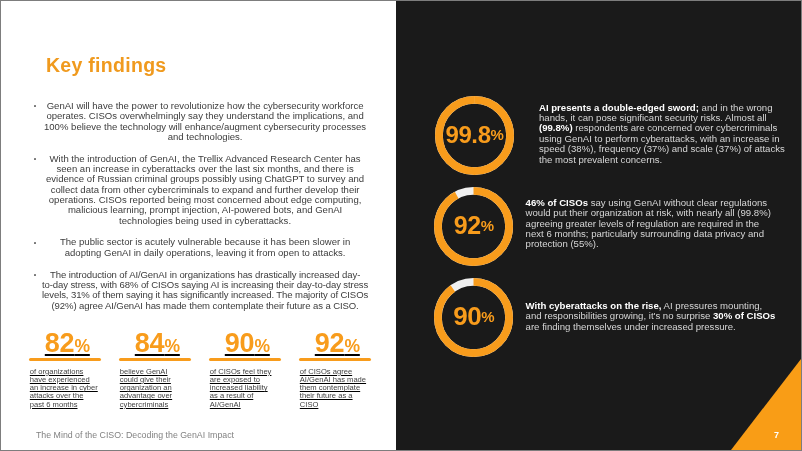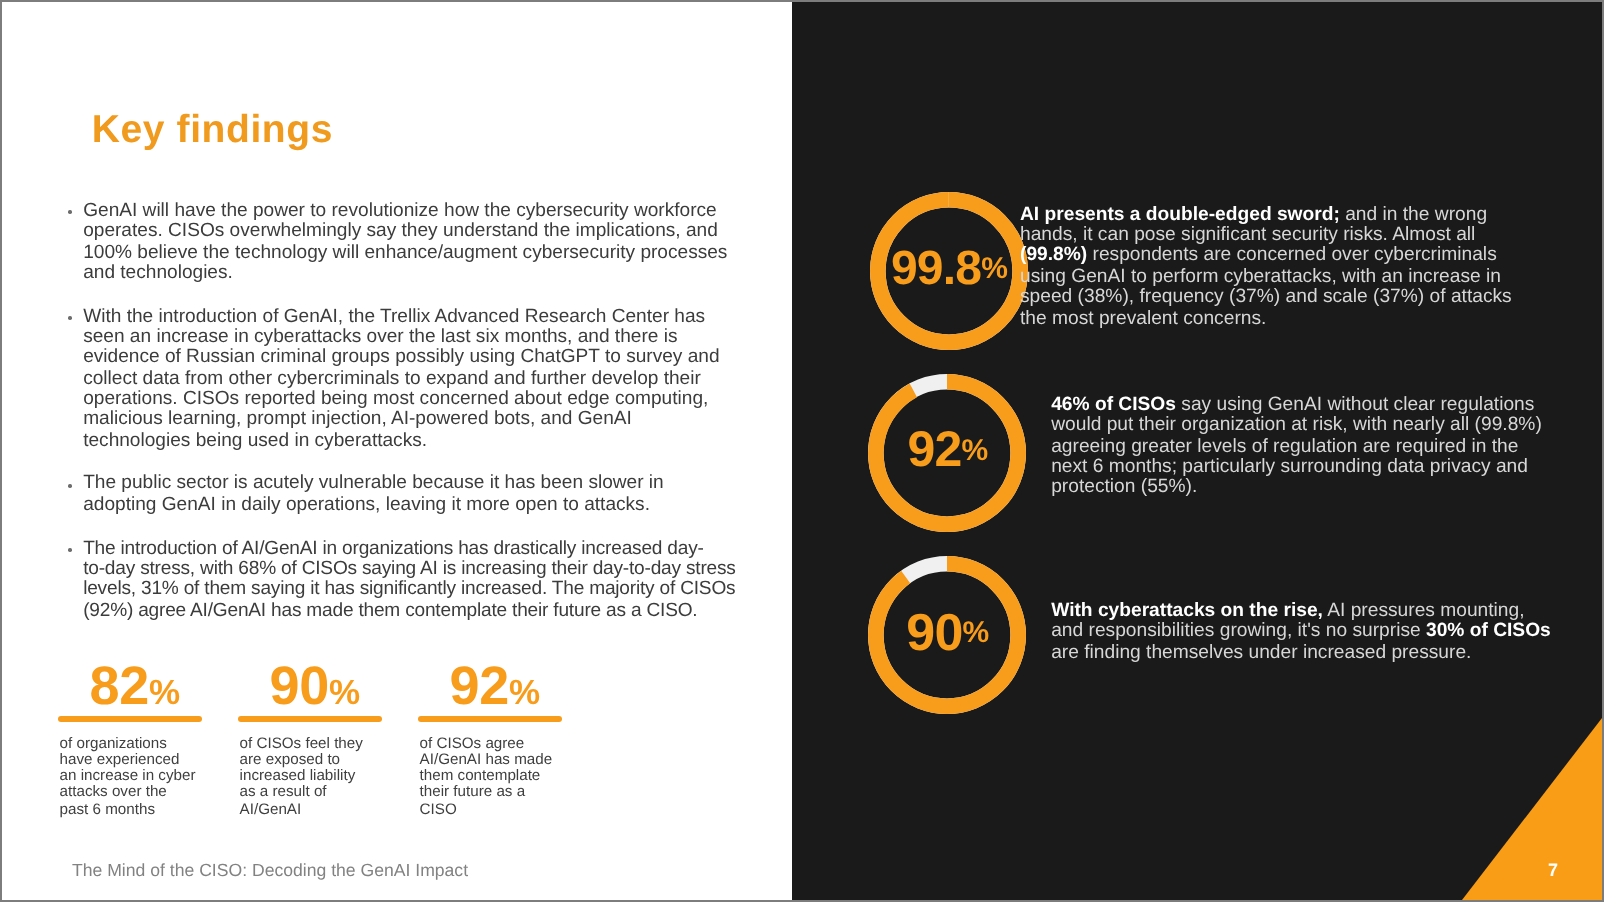--- a/index.html
+++ b/index.html
@@ -13,26 +13,26 @@
   .corner{position:absolute;right:0;bottom:0;width:70px;height:91px;overflow:hidden;}
   .corner svg{display:block;}
   .pagenum{position:absolute;left:773px;top:430px;font-size:9px;color:#fff;font-weight:bold;line-height:9px;}
 
   
   .title{position:absolute;left:24.9px;top:55.3px;font-size:19.5px;font-weight:bold;
          color:#f09a1e;letter-spacing:0.3px;line-height:1;margin-left:20px;}
   .bullets{position:absolute;left:26.4px;top:99.9px;width:345px;}
   .bullet{position:relative;padding-left:14.2px;margin-bottom:11.4px;}
   .bullet .dot{position:absolute;left:6.6px;top:4.6px;width:1.7px;height:1.7px;border-radius:50%;background:#6d6d6d;}
-  .bullet p{margin:0;font-size:9.55px;line-height:10.35px;color:#3c3c3c;width:327px;}
+  .bullet p{margin:0;font-size:9.55px;line-height:10.35px;color:#3c3c3c;width:327px;text-align:center;}
   .bullet.tight p{letter-spacing:-0.1px;}
 
   
   .stats{position:absolute;left:26.3px;top:333px;width:360px;display:flex;}
-  .stat{width:90px;}
+  .stat{width:90px;text-decoration:underline;}
   .stat .num{font-size:27px;font-weight:bold;color:#f89c1c;line-height:19px;letter-spacing:-0.2px;
              padding-left:17.5px;}
   .stat .num .pct{font-size:17.5px;}
   .stat .rule{height:3px;background:#f89c1c;margin:2.3px 0 0 2px;width:72px;border-radius:1.5px;}
   .stat .cap{margin-top:6.6px;margin-left:2.5px;font-size:7.6px;line-height:8.15px;color:#3f3f3f;width:70px;}
 
   .footer{position:absolute;left:35px;top:429.2px;font-size:8.8px;color:#828282;}
 
   
   .donutwrap{position:absolute;}
@@ -63,33 +63,38 @@
     <div class="bullet">
       <span class="dot"></span>
       <p>GenAI will have the power to revolutionize how the cybersecurity workforce operates. CISOs overwhelmingly say they understand the implications, and 100% believe the technology will enhance/augment cybersecurity processes and technologies.</p>
     </div>
     <div class="bullet">
       <span class="dot"></span>
       <p>With the introduction of GenAI, the Trellix Advanced Research Center has seen an increase in cyberattacks over the last six months, and there is evidence of Russian criminal groups possibly using ChatGPT to survey and collect data from other cybercriminals to expand and further develop their operations. CISOs reported being most concerned about edge computing, malicious learning, prompt injection, AI-powered bots, and GenAI technologies being used in cyberattacks.</p>
     </div>
     <div class="bullet">
       <span class="dot"></span>
-      <p>The public sector is acutely vulnerable because it has been slower in adopting GenAI in daily operations, leaving it more open to attacks.</p>
+      <p>The public sector is acutely vulnerable because it has been slower in adopting GenAI in daily operations, leaving it from open to attacks.</p>
     </div>
     <div class="bullet tight">
       <span class="dot"></span>
       <p>The introduction of AI/GenAI in organizations has drastically increased day-to‑day stress, with 68% of CISOs saying AI is increasing their day-to-day stress levels, 31% of them saying it has significantly increased. The majority of CISOs (92%) agree AI/GenAI has made them contemplate their future as a CISO.</p>
     </div>
   </div>
 
   <div class="stats">
     <div class="stat">
       <div class="num"><span>82</span><span class="pct">%</span></div>
       <div class="rule"></div>
       <div class="cap">of organizations have experienced an increase in cyber attacks over the past 6 months</div>
+    </div>
+    <div class="stat">
+      <div class="num"><span>84</span><span class="pct">%</span></div>
+      <div class="rule"></div>
+      <div class="cap" style="width:56px">believe GenAI could give their organization an advantage over cybercriminals</div>
     </div>
     <div class="stat">
       <div class="num"><span>90</span><span class="pct">%</span></div>
       <div class="rule"></div>
       <div class="cap" style="width:65px">of CISOs feel they are exposed to increased liability as a result of AI/GenAI</div>
     </div>
     <div class="stat">
       <div class="num"><span>92</span><span class="pct">%</span></div>
       <div class="rule"></div>
       <div class="cap" style="width:67px">of CISOs agree AI/GenAI has made them contemplate their future as a CISO</div>
@@ -101,21 +106,21 @@
   <div class="donutwrap" style="left:434px;top:95.4px;width:79px;height:79px">
     <svg class="donut" width="79" height="79" viewBox="0 0 79 79">
       <circle cx="39.5" cy="39.5" r="35.6" fill="none" stroke="#f0f0f0" stroke-width="7.8"></circle>
       <circle class="arc" cx="39.5" cy="39.5" r="35.6" fill="none" stroke="#f89c1c" stroke-width="7.8" transform="rotate(-90 39.5 39.5)" stroke-dasharray="223.23403414172208 223.68139693559328"></circle>
     </svg>
     <div class="val">
         <span>99.8</span>
         <span class="pct">%</span>
       </div>
   </div>
-  <div class="rtext" style="left:509px;top:101.8px;width:250px;">
+  <div class="rtext" style="left:538px;top:101.8px;width:250px;">
     <b>AI presents a double-edged sword;</b><span> and in the wrong hands, it can pose significant security risks. Almost all </span><b>(99.8%)</b><span> respondents are concerned over cybercriminals using GenAI to perform cyberattacks, with an increase in speed (38%), frequency (37%) and scale (37%) of attacks the most prevalent concerns.</span>
   </div>
 
   <div class="donutwrap" style="left:433.2px;top:185.9px;width:79px;height:79px">
     <svg class="donut" width="79" height="79" viewBox="0 0 79 79">
       <circle cx="39.5" cy="39.5" r="35.6" fill="none" stroke="#f0f0f0" stroke-width="7.8"></circle>
       <circle class="arc" cx="39.5" cy="39.5" r="35.6" fill="none" stroke="#f89c1c" stroke-width="7.8" transform="rotate(-90 39.5 39.5)" stroke-dasharray="205.7868851807458 223.68139693559328"></circle>
     </svg>
     <div class="val" style="font-size:25px">
         <span>92</span>

